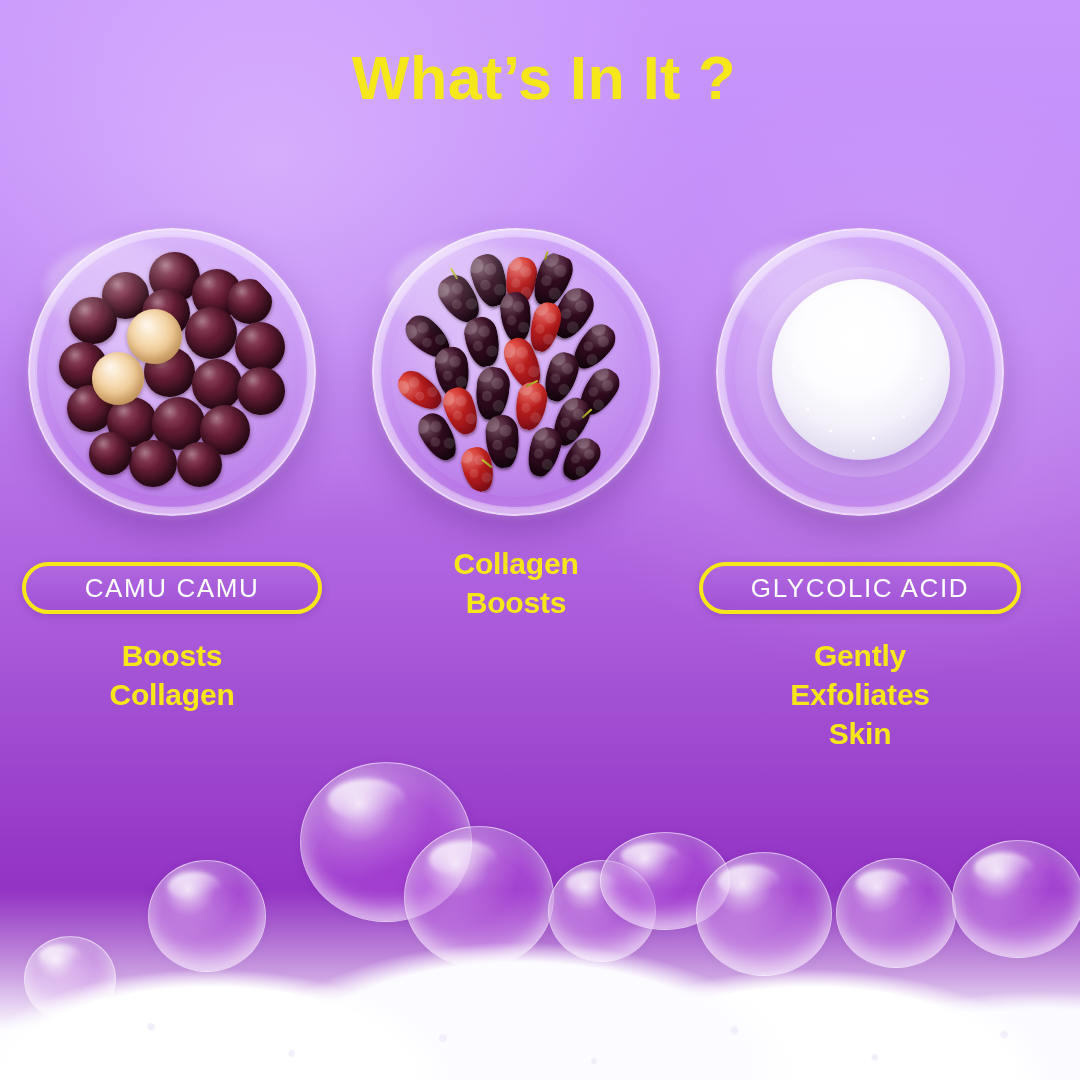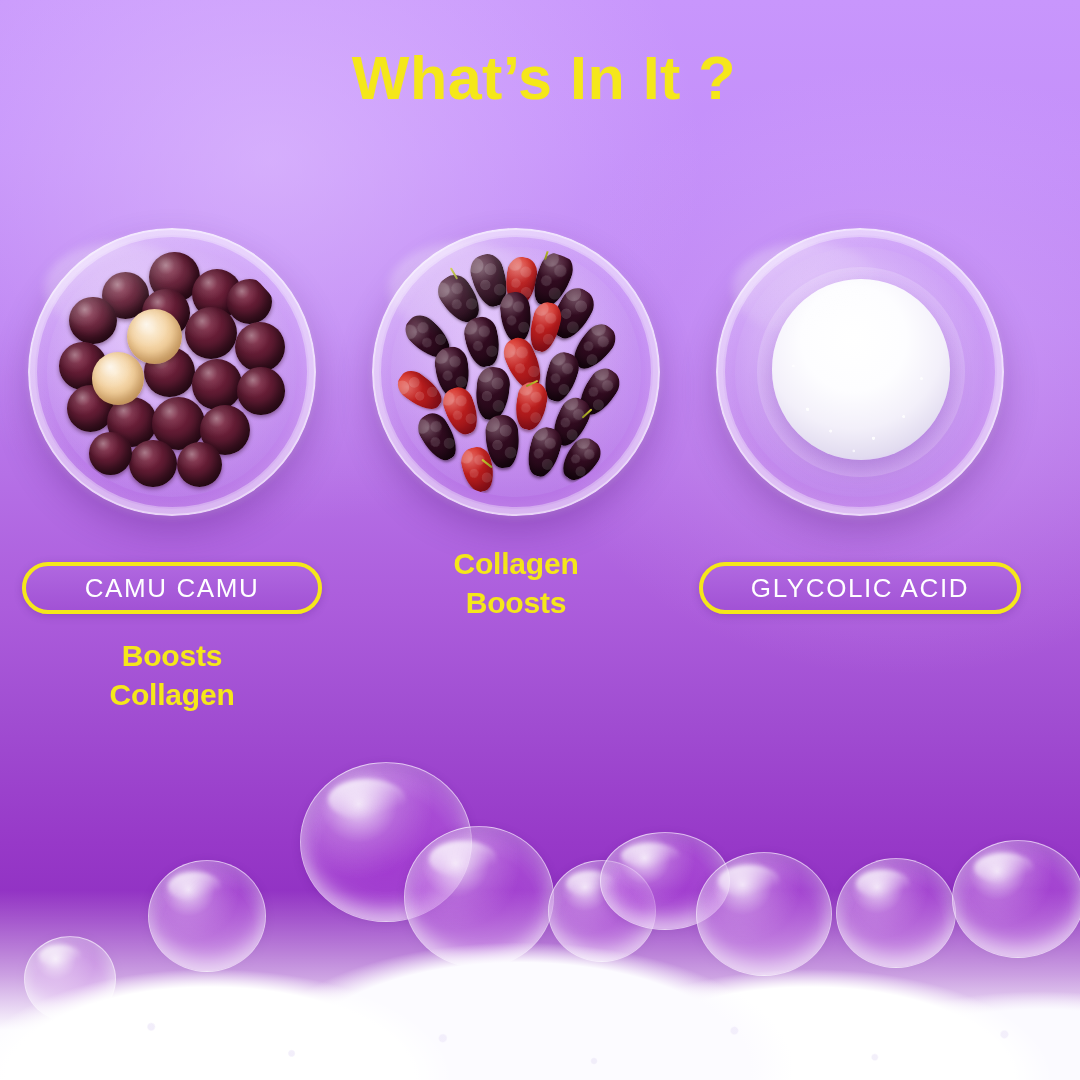--- a/index.html
+++ b/index.html
@@ -408,20 +408,25 @@
         <div class="bowl">
           <div class="bowl-inner">
             <span class="powder-halo"></span>
             <span class="powder"></span>
           </div>
         </div>
       </div>
       <div class="pill">
         <span class="pill-label">GLYCOLIC ACID</span>
       </div>
+      <div class="benefit">
+        <span>Gently</span>
+        <span>Exfoliates</span>
+        <span>Skin</span>
+      </div>
     </div>
 
   </div>
 
   <div class="foam">
     <div class="bubble" style="left:148px;  bottom:108px; width:118px; height:112px;"></div>
     <div class="bubble" style="left:300px;  bottom:158px; width:172px; height:160px;"></div>
     <div class="bubble" style="left:404px;  bottom:112px; width:150px; height:142px;"></div>
     <div class="bubble" style="left:548px;  bottom:118px; width:108px; height:102px;"></div>
     <div class="bubble" style="left:600px;  bottom:150px; width:130px; height:98px;"></div>

